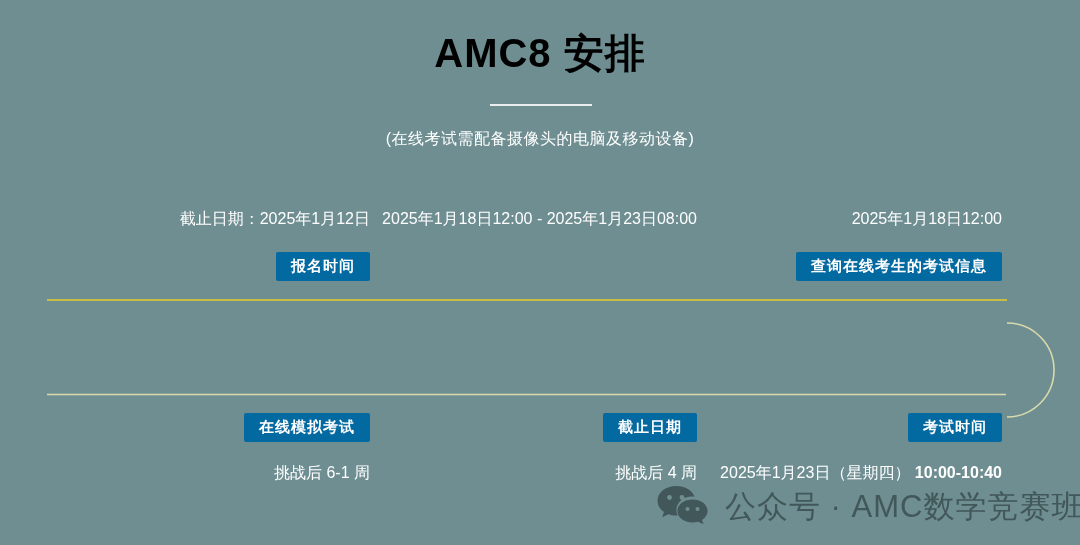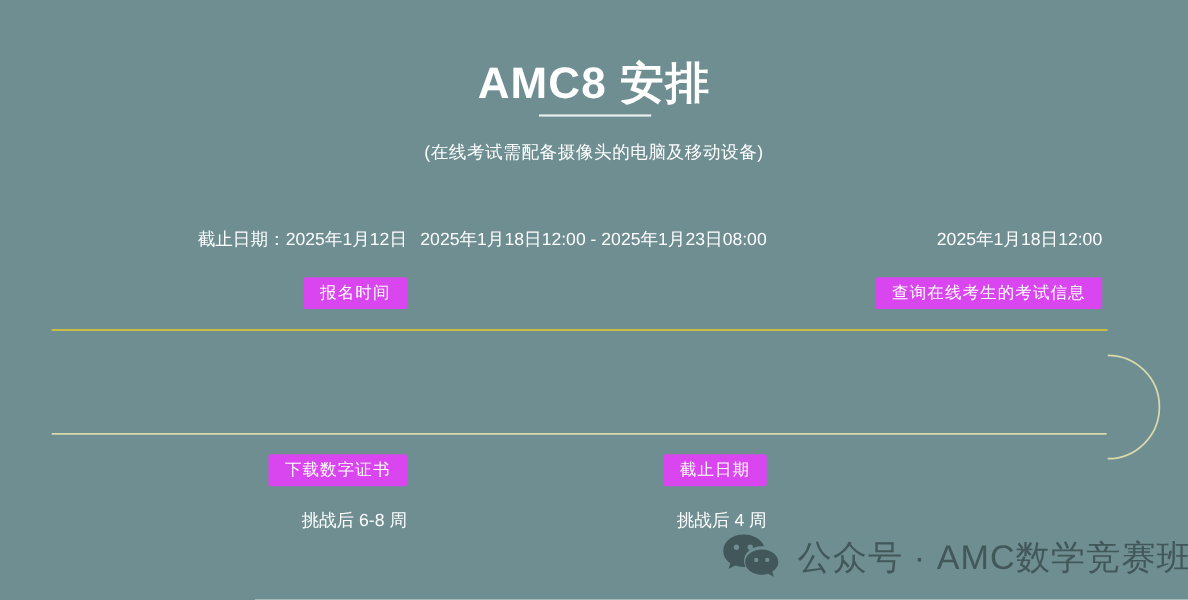--- a/index.html
+++ b/index.html
@@ -9,26 +9,26 @@
     height: 545px;
     background: #6E8E91;
     font-family: "Liberation Sans", "DejaVu Sans", sans-serif;
     overflow: hidden;
     color: #ffffff;
   }
 
   
   .title {
     position: absolute;
-    top: 48px; left: 0; width: 100%;
+    top: 26px; left: 0; width: 100%;
     text-align: center;
     font-size: 40px;
     font-weight: 700;
     letter-spacing: 1px;
-    color: #ffffff;
+    color: #000000;
   }
   .title-divider {
     position: absolute;
     top: 104px; left: 490px;
     width: 102px; height: 2px;
     background: rgba(255,255,255,0.85);
   }
   .subtitle {
     position: absolute;
     top: 129px; left: 0; width: 100%;
@@ -57,24 +57,24 @@
     font-size: 16px;
     font-weight: 500;
     white-space: nowrap;
     height: 20px;
     line-height: 20px;
   }
   .date-line .b { font-weight: 400; }
 
   .badge {
     margin-top: 23px;
-    background: #d946ef;
+    background: #0369a1;
     color: #ffffff;
     font-size: 15px;
-    font-weight: 400;
+    font-weight: 700;
     letter-spacing: 1px;
     padding: 5px 15px;
     border-radius: 2px;
     white-space: nowrap;
   }
   .row-bottom .badge { margin-top: 0; }
 
   .note-line {
     margin-top: 21px;
     font-size: 16px;
@@ -137,29 +137,35 @@
   </div>
 
   <div class="col c3 row-top">
     <div class="date-line">
       <span>2025年1月18日</span><span class="b">12:00</span>
     </div>
     <div class="badge">查询在线考生的考试信息</div>
   </div>
 
   <div class="col c1 row-bottom">
-    <div class="badge">下载数字证书</div>
-    <div class="note-line">挑战后 6-8 周</div>
+    <div class="badge">在线模拟考试</div>
+    <div class="note-line">挑战后 6-1 周</div>
   </div>
 
   <div class="col c2 row-bottom">
     <div class="badge">截止日期</div>
     <div class="note-line">挑战后 4 周</div>
   </div>
 
+  <div class="col c3 row-bottom">
+    <div class="badge">考试时间</div>
+    <div class="note-line">
+      <span>2025年1月23日（星期四） </span><span class="b">10:00-10:40</span>
+    </div>
+  </div>
 
   <div class="watermark">
     <svg width="60" height="46" viewBox="0 0 60 46">
       <g fill="#36484A">
 
         <path d="M21 2 C10.5 2 2.5 8.6 2.5 16.8 C2.5 21.4 5 25.3 9 28 L7.2 33.2 L13.4 30.2 C15.7 31 18.3 31.5 21 31.5 C21.6 31.5 22.2 31.47 22.8 31.42 C21.9 29.8 21.4 28 21.4 26.1 C21.4 18.6 28.4 12.6 37 12.6 C37.9 12.6 38.8 12.67 39.6 12.8 C37.5 6.5 30 2 21 2 Z"></path>
         <circle cx="14.5" cy="13.5" r="2.4" fill="#6E8E91"></circle>
         <circle cx="27" cy="13.5" r="2.4" fill="#6E8E91"></circle>
 
         <path d="M37.5 15.5 C28.9 15.5 22.4 20.7 22.4 27 C22.4 33.3 28.9 38.5 37.5 38.5 C39.5 38.5 41.4 38.2 43.1 37.7 L48.6 40.3 L47 35.9 C50.3 33.8 52.6 30.6 52.6 27 C52.6 20.7 46.1 15.5 37.5 15.5 Z"></path>

